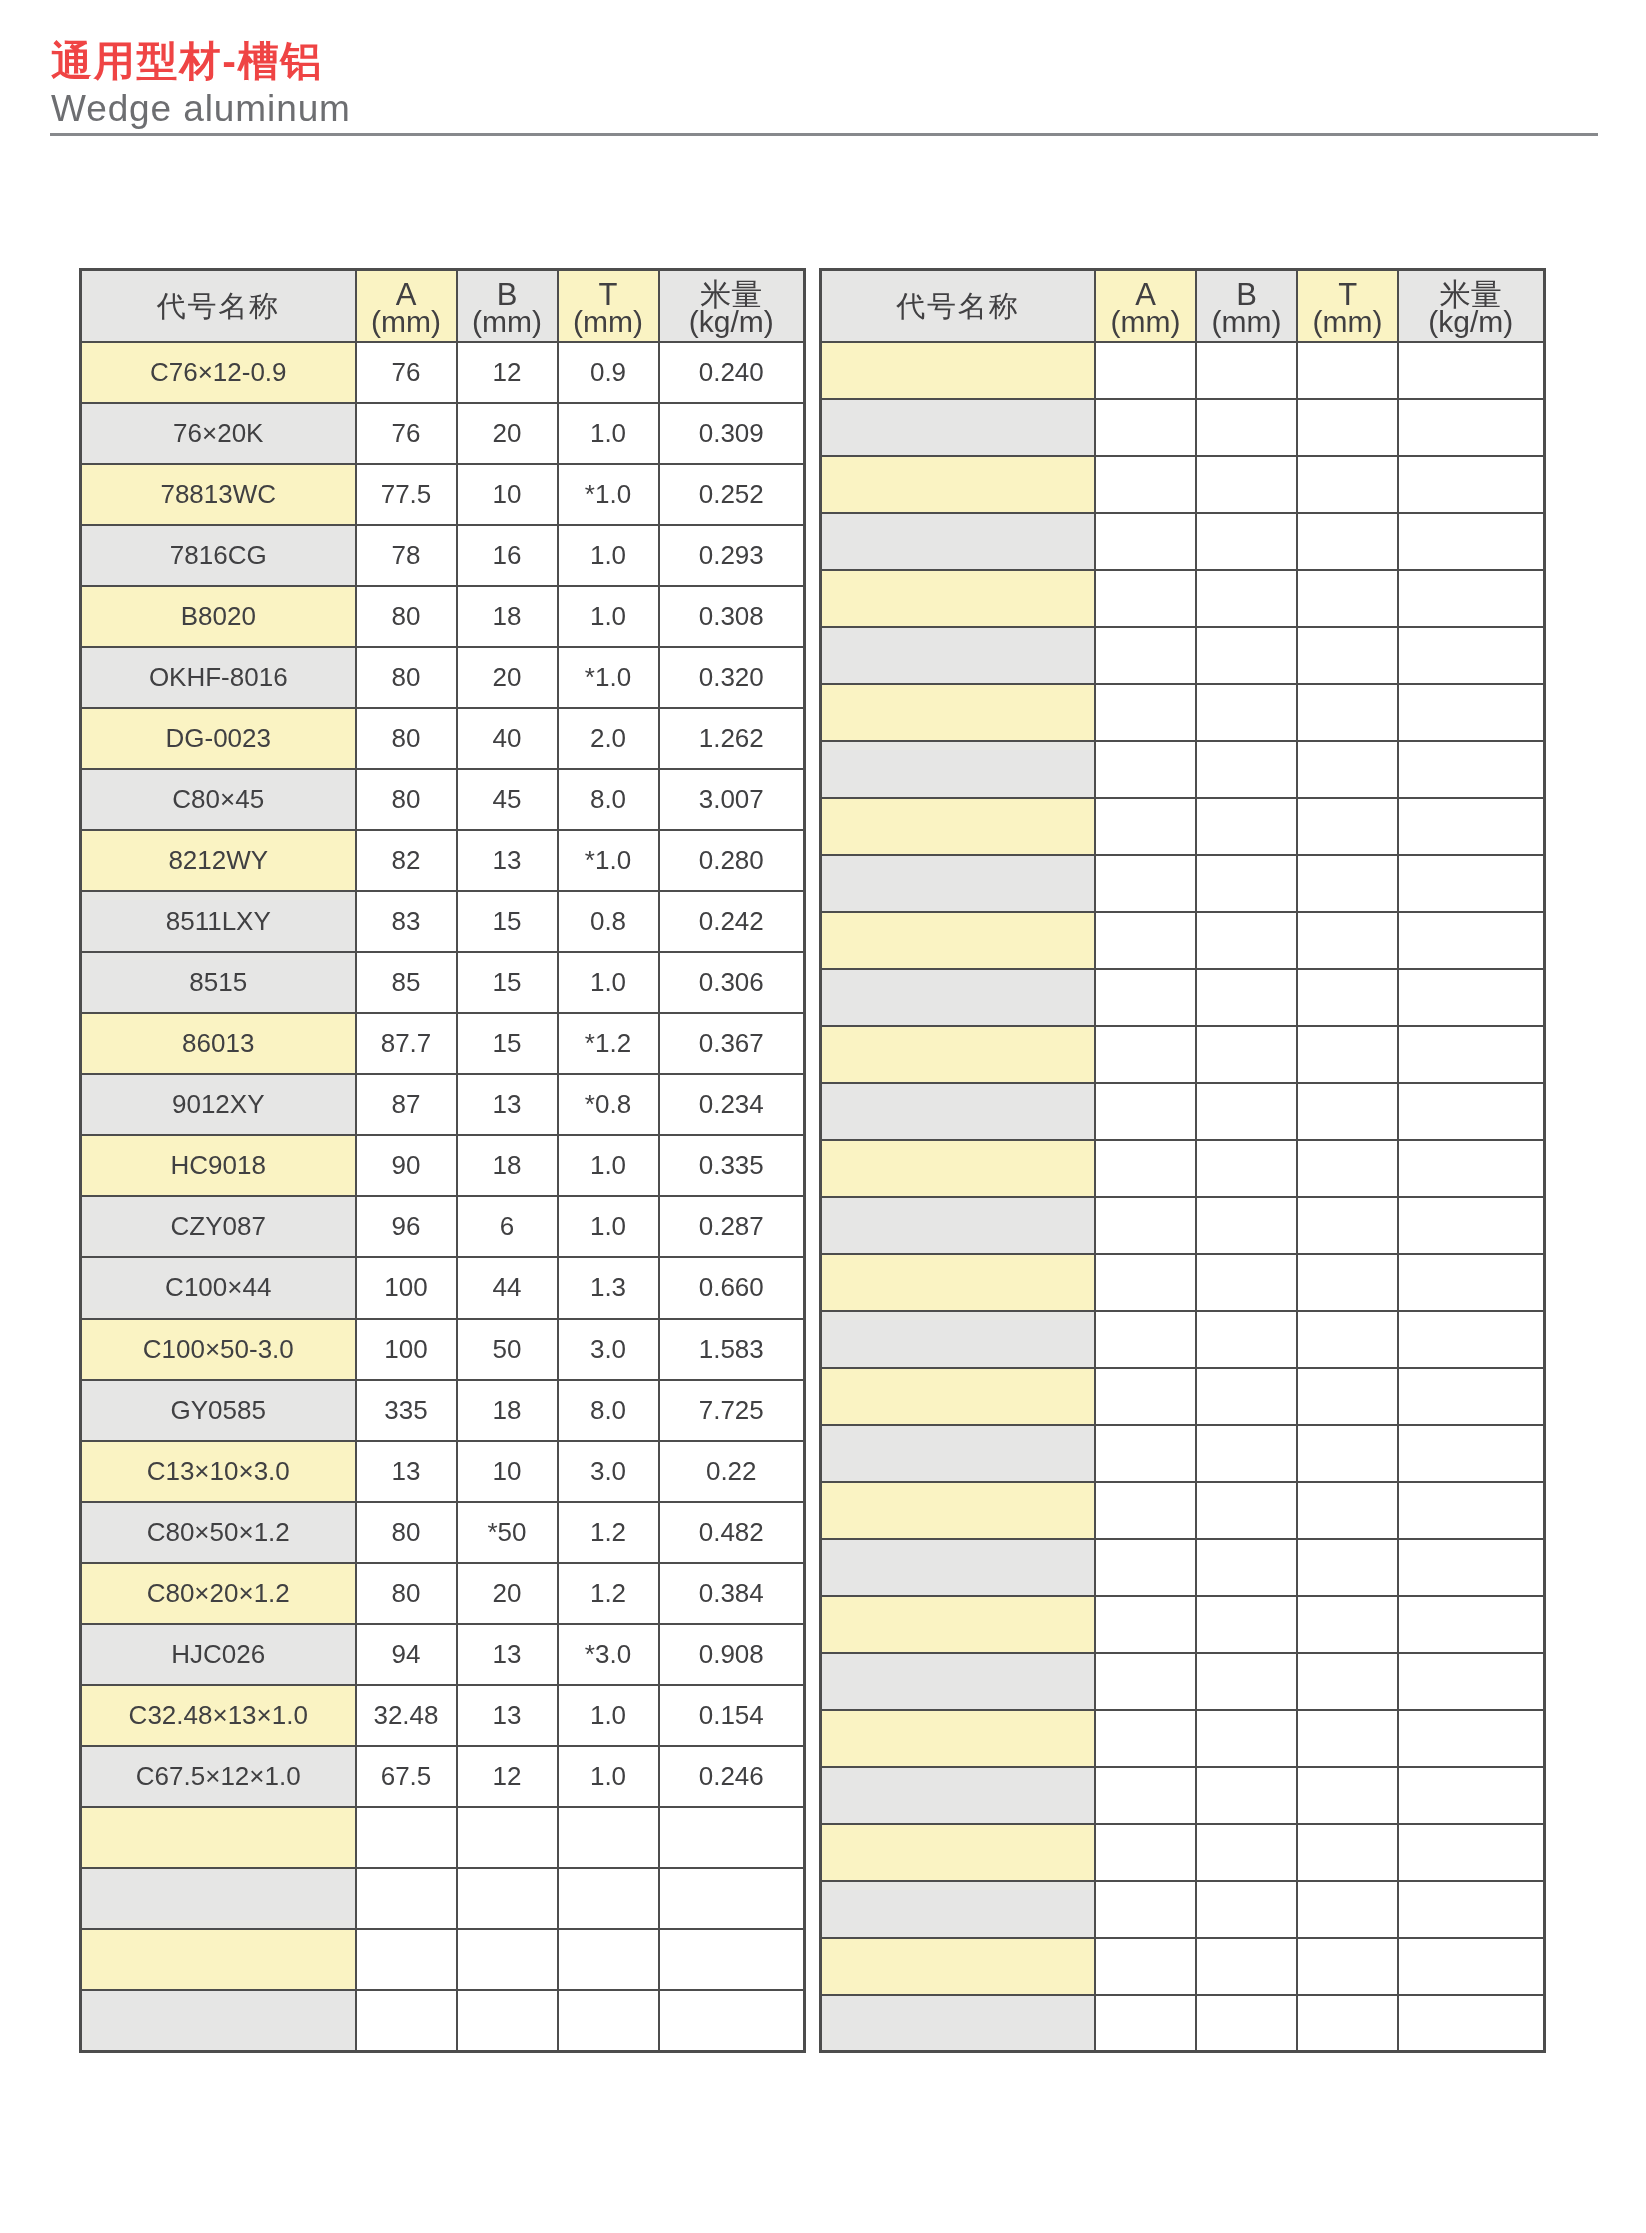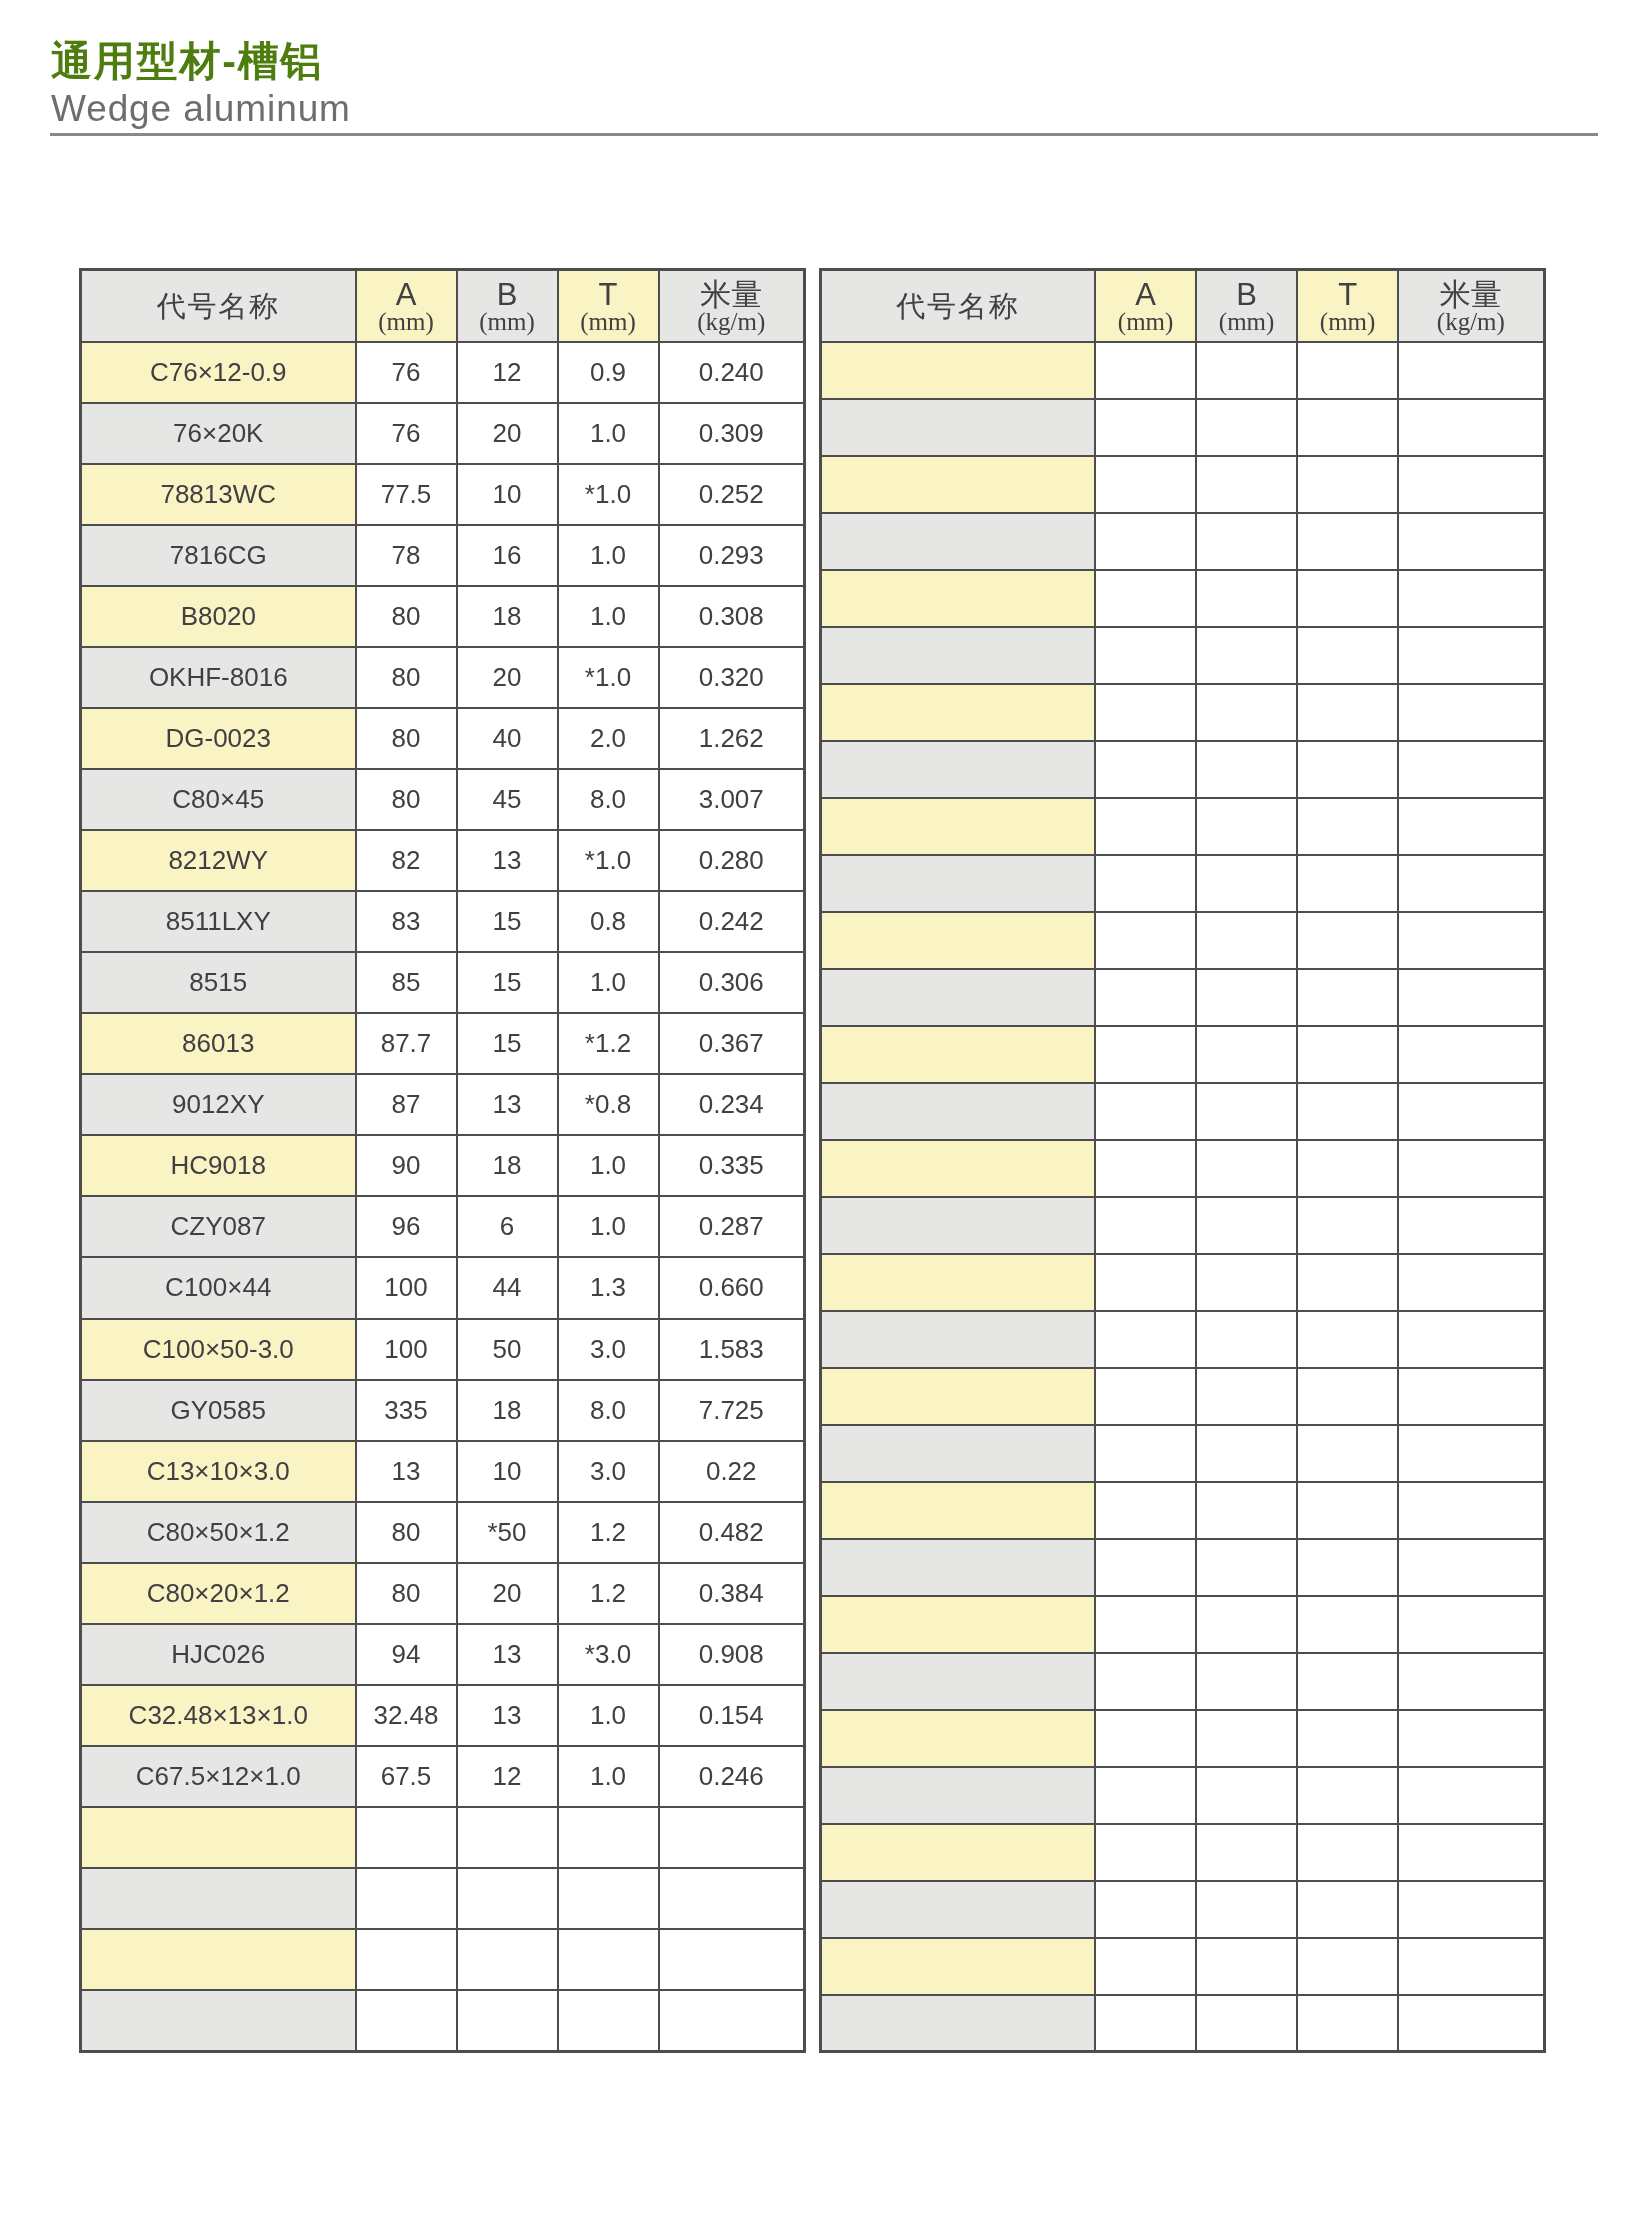--- a/index.html
+++ b/index.html
@@ -8,21 +8,21 @@
     width: 1646px; height: 2233px;
     background: #ffffff;
     font-family: "Liberation Sans", sans-serif;
     color: var(--text, #414042);
     position: relative;
   }
   .page { position: absolute; inset: 0; overflow: hidden; }
 
   .title-cn {
     position: absolute; left: 51px; top: 34px;
-    font-size: 41px; font-weight: bold; color: #4d7c0f;
+    font-size: 41px; font-weight: bold; color: #ef4444;
     letter-spacing: 1.8px; margin: 0;
   }
   .title-en {
     position: absolute; left: 51px; top: 88px;
     font-size: 37px; color: #6D6E71; letter-spacing: 0.9px;
   }
   .rule {
     position: absolute; left: 50px; top: 133px; width: 1548px; height: 0;
     border-top: 3.6px solid #87898C;
   }
@@ -42,21 +42,21 @@
   }
   th { height: 72px; font-weight: normal; }
   td { height: 57px; font-size: 26px; color: #404042; }
   .col-0 { width: 275px; }
   .col-1, .col-2, .col-3 { width: 101px; }
   .col-4 { width: 146px; }
   .bg-yellow { background: var(--yellow, #FAF3C3); }
   .bg-gray   { background: var(--gray, #E6E6E5); }
   .bg-white  { background: #ffffff; }
   .h-main { font-size: 31px; line-height: 34px; color: #414042; }
-  .h-sub  { font-size: 25px; line-height: 25px; margin-top: -2.7px; color: #414042; font-family: Liberation Serif, serif; }
+  .h-sub  { font-size: 30px; line-height: 25px; margin-top: -2.7px; color: #414042; }
   th.col-0 .h-main { font-size: 29px; letter-spacing: 1.8px; }
 
   .notes {
     position: absolute; left: 239px; top: 2058px;
     font-size: 21px; line-height: 34px; color: #404042;
     letter-spacing: 0.5px;
   }
   .notes .line2 { margin-left: 64px; }
 </style>
 </head>

